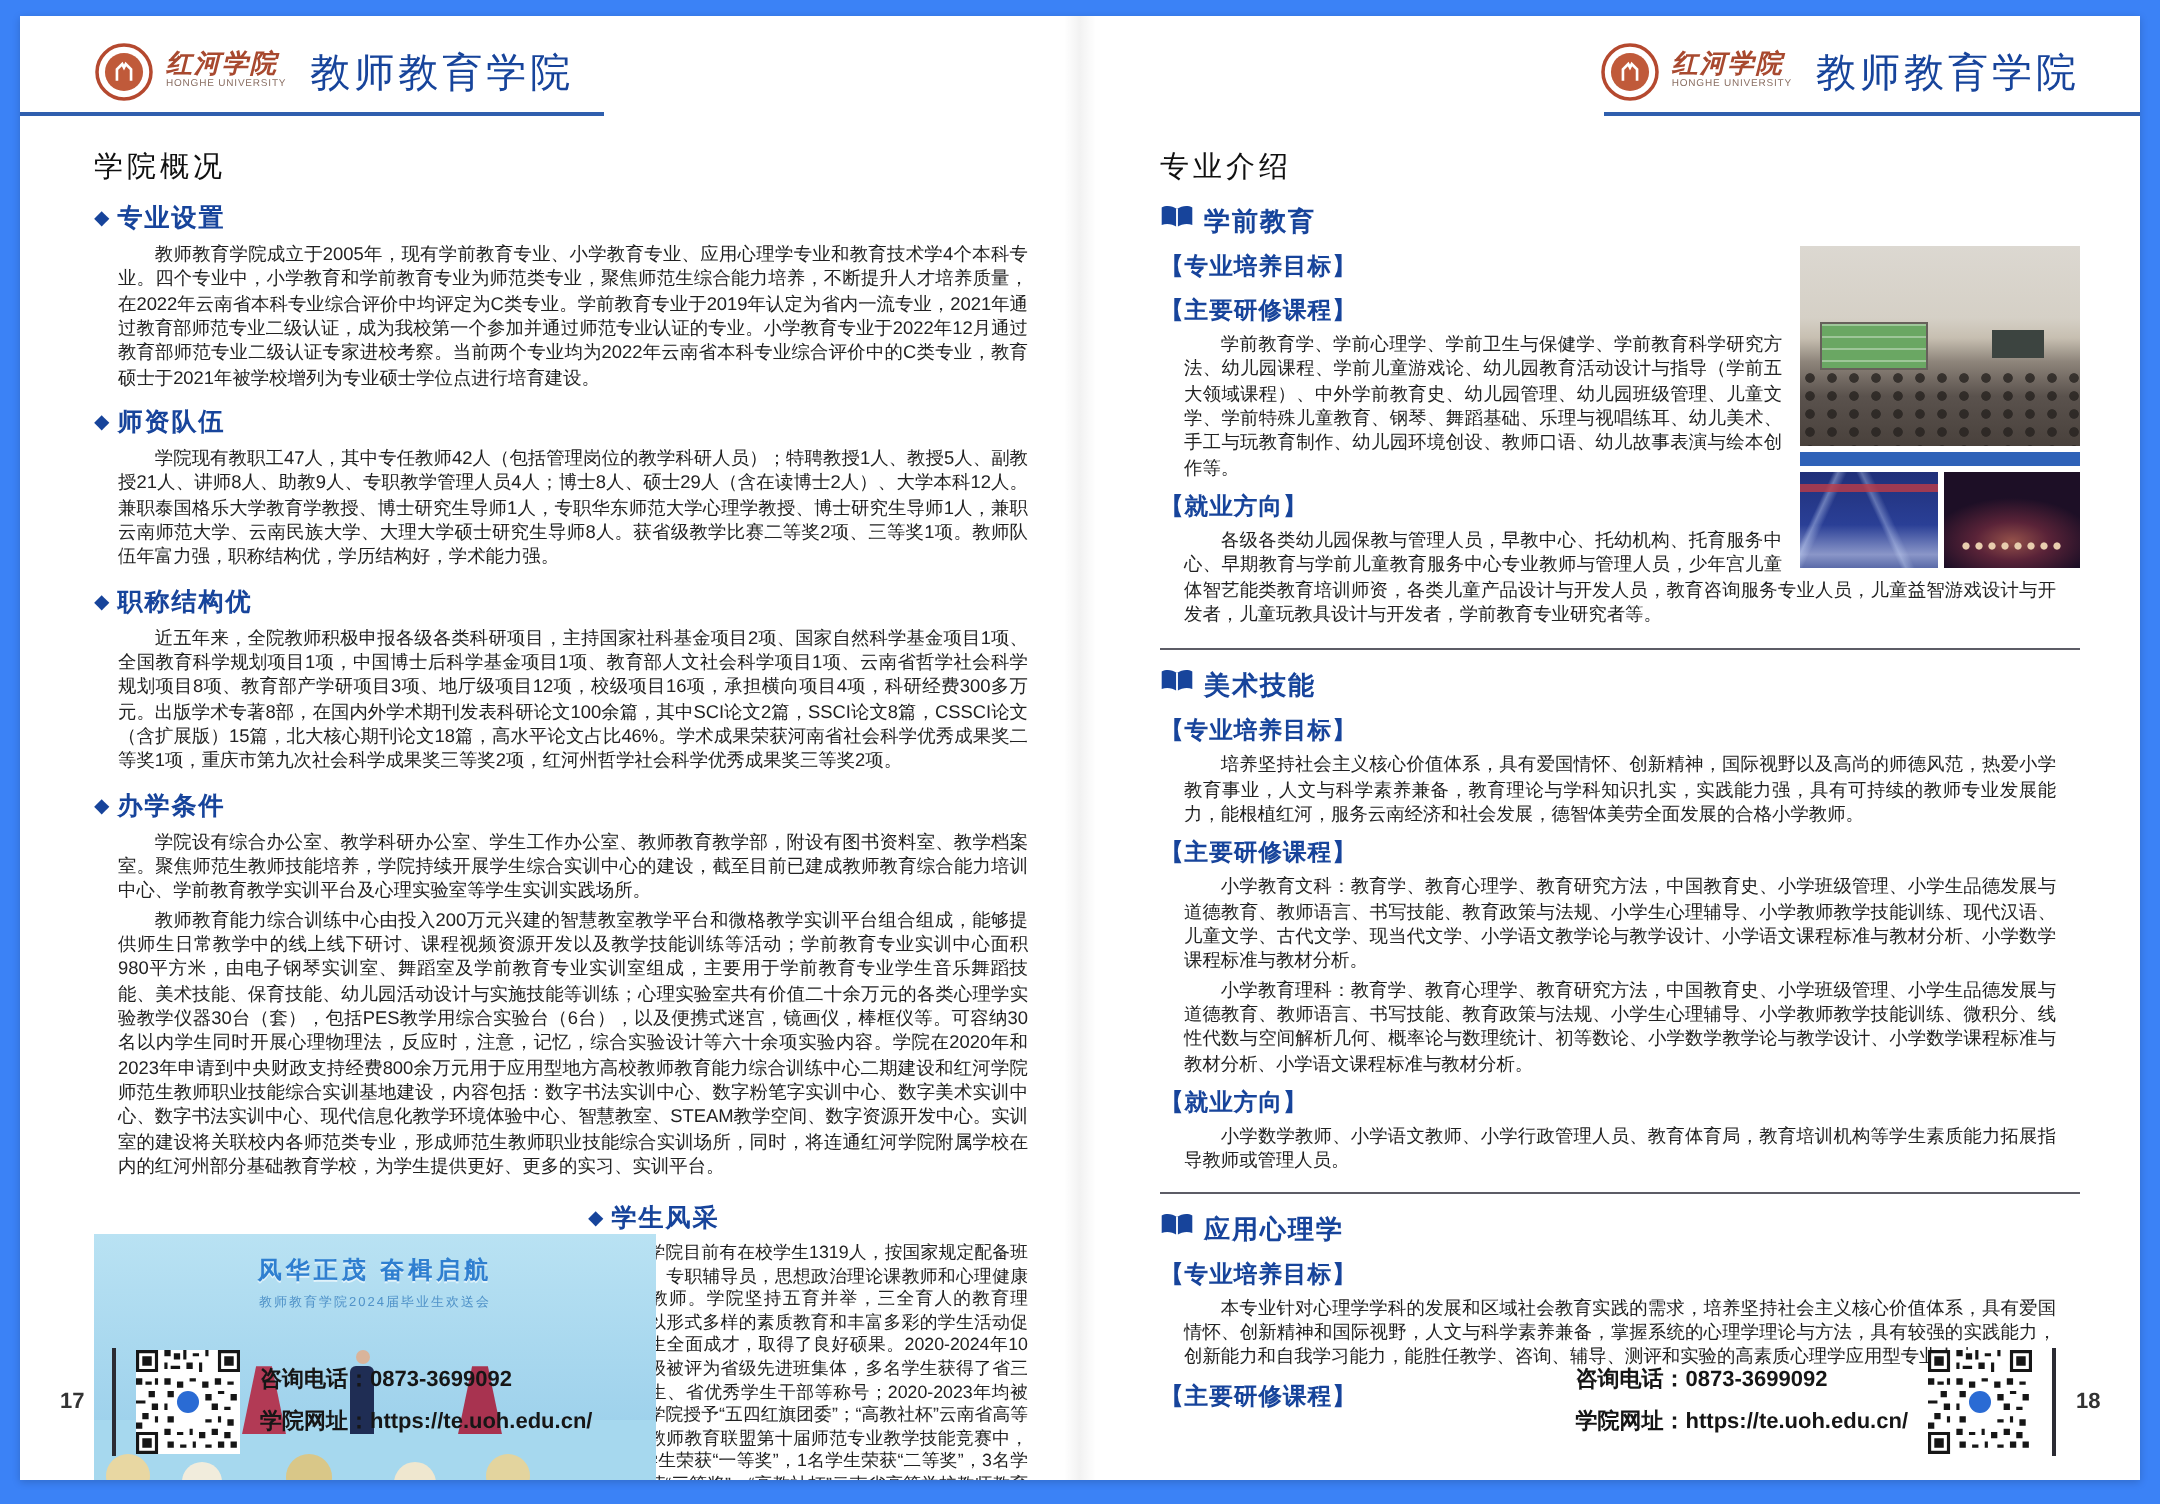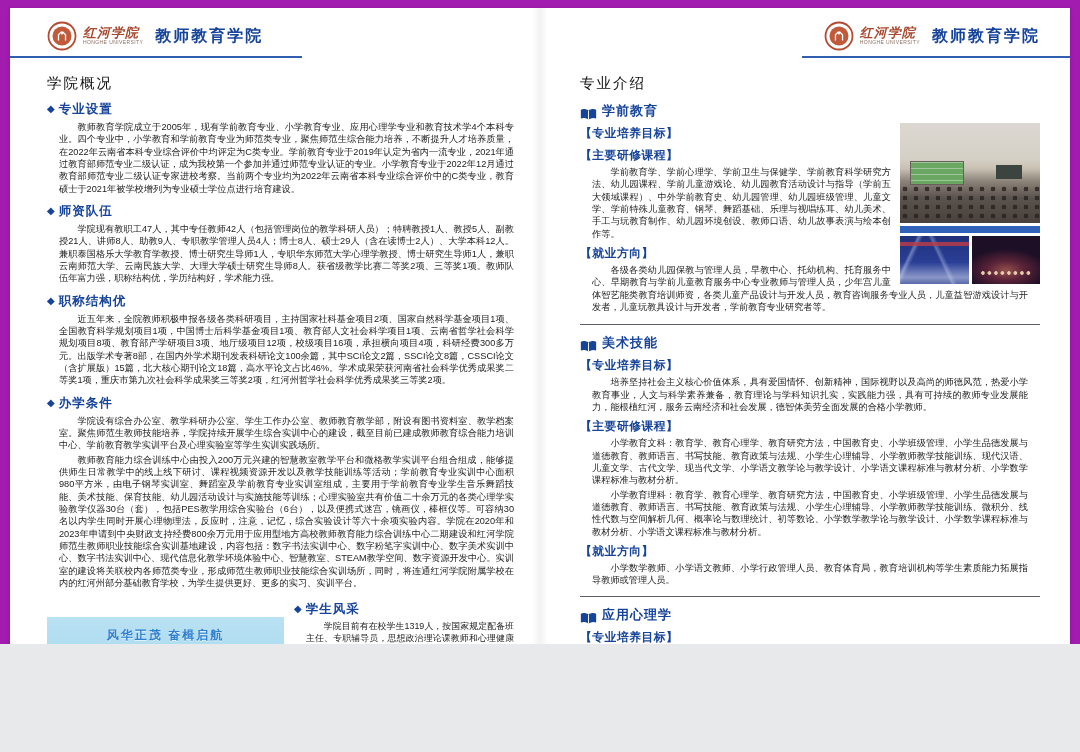--- a/index.html
+++ b/index.html
@@ -1,62 +1,62 @@
 <!DOCTYPE html>
 <html><head>
 <meta charset="utf-8">
 <style>
   html,body{margin:0;padding:0;background:#e7e9eb;font-family:"Liberation Sans","DejaVu Sans",sans-serif;}
-  .canvas{position:relative;width:1080px;height:644px;background:#a21caf;overflow:hidden;}
+  .canvas{position:relative;width:1080px;height:752px;background:#3b82f6;overflow:hidden;}
   .spread{position:absolute;left:10px;top:8px;width:1060px;height:732px;background:#fff;display:flex;box-shadow:0 1px 4px rgba(0,0,0,.18);}
   .spread::after{content:"";position:absolute;left:50%;top:0;width:16px;height:100%;margin-left:-8px;
     background:linear-gradient(to right,rgba(0,0,0,0),rgba(0,0,0,.05),rgba(0,0,0,0));pointer-events:none;}
   .page{position:relative;width:530px;height:100%;box-sizing:border-box;overflow:hidden;}
   .page-left{padding:0 14px 0 37px;}
   .page-right{padding:0 30px 0 40px;}
 
   
   .hdr{position:relative;height:50px;}
   .brand{display:flex;align-items:center;gap:6px;padding-top:13px;}
   .page-right .brand{justify-content:flex-end;}
   .sealsvg{width:30px;height:30px;flex:none;}
   .uni{display:flex;flex-direction:column;line-height:1.1;}
   .uni-cn{font-size:13px;font-weight:bold;font-style:italic;color:#a8492f;font-family:"DejaVu Serif","Liberation Serif",serif;letter-spacing:1px;}
   .uni-en{font-size:5px;color:#8a6f63;letter-spacing:.4px;}
-  .college{font-size:16px;font-weight:bold;color:#17449b;letter-spacing:2px;margin-left:6px;}
+  .college{font-size:20px;font-weight:normal;color:#17449b;letter-spacing:2px;margin-left:6px;}
   .hdr-line{position:absolute;bottom:0;height:2px;background:#2f5fae;}
   .page-left .hdr-line{left:-37px;width:292px;}
   .page-right .hdr-line{right:-30px;width:268px;}
 
   
   .page-title{font-size:14.5px;font-weight:normal;color:#101010;letter-spacing:2px;margin:16px 0 0;}
   .sec-h{color:#17449b;font-weight:bold;font-size:12.5px;letter-spacing:1px;margin:8px 0 3px;}
   .dia{font-size:10px;margin-right:3px;vertical-align:1px;}
   .bt{font-size:9.2px;line-height:1.34;color:#222;text-align:justify;text-indent:2em;margin:0 12px 2px;}
 
   
   .bottom-row{display:flex;gap:10px;margin-top:4px;}
   .photo-stack{width:237px;flex:none;margin-top:24px;}
-  .stage-photo{position:relative;width:237px;height:126px;overflow:hidden;background:#a6d8ee;}
+  .stage-photo{position:relative;width:237px;height:126px;overflow:hidden;background:#a6d8ee;padding-left:44px;}
   .backdrop{position:absolute;left:0;top:0;width:100%;height:74%;background:linear-gradient(#b9e2f3,#9fd2ec);text-align:center;}
   .slogan{margin-top:10px;font-size:12px;font-weight:bold;color:#2f7fd0;letter-spacing:2px;text-shadow:0 1px 0 rgba(255,255,255,.6);}
   .slogan-sub{margin-top:3px;font-size:6.5px;color:#4f92c8;letter-spacing:1px;}
   .floor{position:absolute;left:0;bottom:0;width:100%;height:30%;background:linear-gradient(#2b3least 0,#2b3a58 0%,#141f3a 100%);}
   .fig{position:absolute;bottom:26px;width:12px;height:34px;}
   .fig .head{position:absolute;top:-8px;left:2.5px;width:7px;height:7px;border-radius:50%;background:#d9b49a;}
   .fig.suit1{left:26px;background:#36413a;border-radius:3px 3px 0 0;}
   .fig.dress1{left:74px;background:#b23a55;clip-path:polygon(32% 0,68% 0,100% 100%,0 100%);width:22px;}
   .fig.suit2{left:128px;background:#1f2d54;border-radius:3px 3px 0 0;}
   .fig.dress2{left:182px;background:#a83350;clip-path:polygon(32% 0,68% 0,100% 100%,0 100%);width:22px;}
   .balloon{position:absolute;border-radius:50%;}
   .sf-col{flex:1;}
   .sf-col .bt{font-size:8.9px;line-height:1.3;}
 
   
-  .major-h{display:flex;align-items:flex-end;gap:5px;color:#17449b;font-weight:bold;font-size:13px;letter-spacing:1px;margin:9px 0 1px;}
+  .major-h{display:flex;align-items:flex-start;gap:5px;color:#17449b;font-weight:bold;font-size:13px;letter-spacing:1px;margin:9px 0 1px;}
   .book{width:17px;height:12px;flex:none;}
   .sub-h{color:#17449b;font-weight:bold;font-size:11.8px;letter-spacing:.5px;margin:6px 0 2px;}
   .divider{border:none;border-top:1.5px solid #5c5c66;margin:9px 0 0;}
   .photo-col{float:right;width:140px;margin:2px 0 4px 9px;}
   .cls-photo{position:relative;width:140px;height:100px;overflow:hidden;
     background:linear-gradient(#dcd8d1 0%,#d5d0c6 36%,#c7bfb1 46%,#8d847a 58%,#5a524d 75%,#49413c 100%);}
   .cls-screen{position:absolute;left:10px;top:38px;width:52px;height:22px;background:#6aa763;border:1px solid #66605a;
     background-image:linear-gradient(rgba(255,255,255,.35) 1px,transparent 1px);background-size:100% 6px;}
   .cls-board{position:absolute;right:18px;top:42px;width:26px;height:14px;background:#3c4440;}
   .cls-heads{position:absolute;left:0;bottom:0;width:100%;height:38px;

